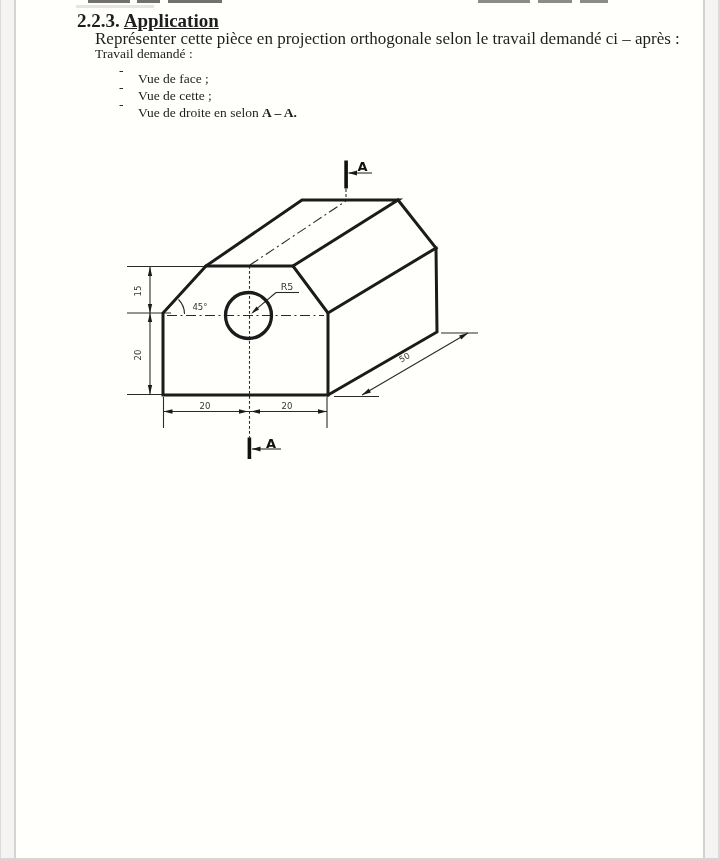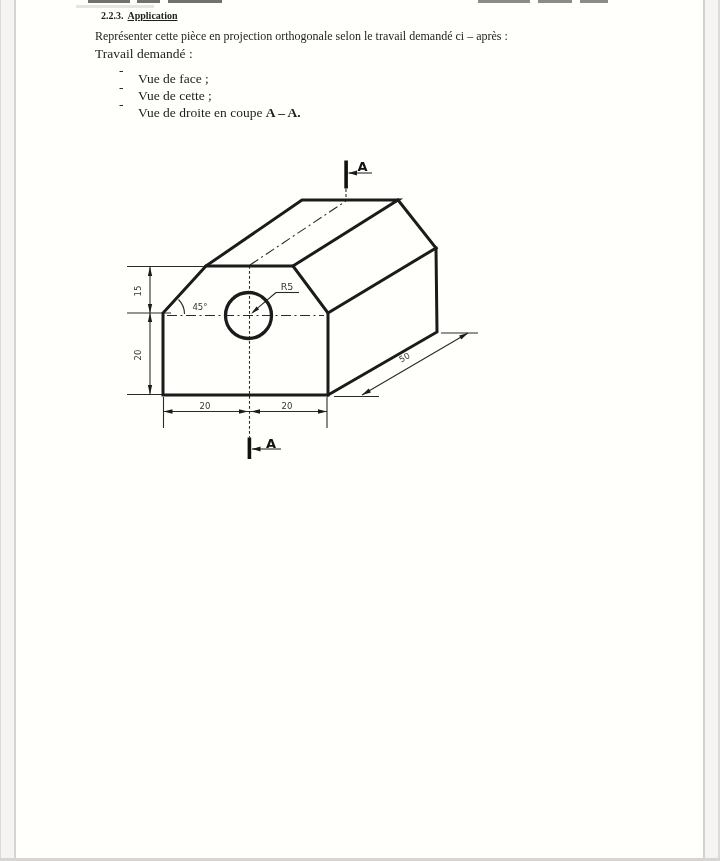--- a/index.html
+++ b/index.html
@@ -7,24 +7,24 @@
           font-family:"Liberation Serif", serif;color:#1f1d1e;}
   
   .gutter{position:absolute;top:0;bottom:0;background:#f6f4f2;}
   .gutter-left{left:0;width:13px;border-left:1px solid #dcdad8;border-right:2px solid #d6d3d1;}
   .gutter-right{right:0;width:13px;border-right:2px solid #dcdad8;border-left:2px solid #d3d0ce;}
   .bottom-strip{position:absolute;left:0;right:0;bottom:0;height:3px;background:#d7d4d2;}
   
   .remnant{position:absolute;top:0;height:3px;background:#504d4a;opacity:.8;}
   .remnant-faint{position:absolute;top:5px;height:3px;background:#c9c5c1;opacity:.45;}
   
-  .heading{position:absolute;left:77px;top:10px;font-size:10px;font-weight:bold;margin-left:24px;}
+  .heading{position:absolute;left:77px;top:10px;font-size:19px;font-weight:bold;}
   .heading .num{margin-right:4px;}
   .heading .title{text-decoration:underline;}
-  .intro{position:absolute;left:95px;top:29px;font-size:12px;white-space:nowrap;}
+  .intro{position:absolute;left:95px;top:29px;font-size:17px;white-space:nowrap;}
   .work{position:absolute;left:95px;top:46px;font-size:13.5px;}
   .task{position:absolute;font-size:13.5px;white-space:nowrap;}
   .task .dash{position:absolute;left:0;}
   .task .txt{position:absolute;left:19px;margin-top:8px;}
   .task-1{left:119px;top:63px;}
   .task-2{left:119px;top:80px;}
   .task-3{left:119px;top:97px;}
   .task b{font-weight:bold;}
   .footer-line{position:absolute;left:82px;top:489px;font-size:13.5px;white-space:nowrap;}
   .footer-line .fb{font-weight:bold;text-decoration:underline;}
@@ -58,21 +58,21 @@
   <div class="task task-1">
     <span class="dash">-</span>
     <span class="txt">Vue de face ;</span>
   </div>
   <div class="task task-2">
     <span class="dash">-</span>
     <span class="txt">Vue de cette ;</span>
   </div>
   <div class="task task-3">
     <span class="dash">-</span>
-    <span class="txt"><span>Vue de droite en coupe </span><b>A – A.</b></span>
+    <span class="txt"><span>Vue de droite en selon </span><b>A – A.</b></span>
   </div>
 
   <svg width="720" height="861" viewBox="0 0 720 861">
 
     <g stroke="#2a2a2a" stroke-width="1.1" fill="none">
 
       <line x1="127" y1="266.5" x2="207" y2="266.5"></line>
       <line x1="127" y1="313" x2="171" y2="313"></line>
       <line x1="127" y1="394.5" x2="164" y2="394.5"></line>
       <line x1="150" y1="267" x2="150" y2="394"></line>

